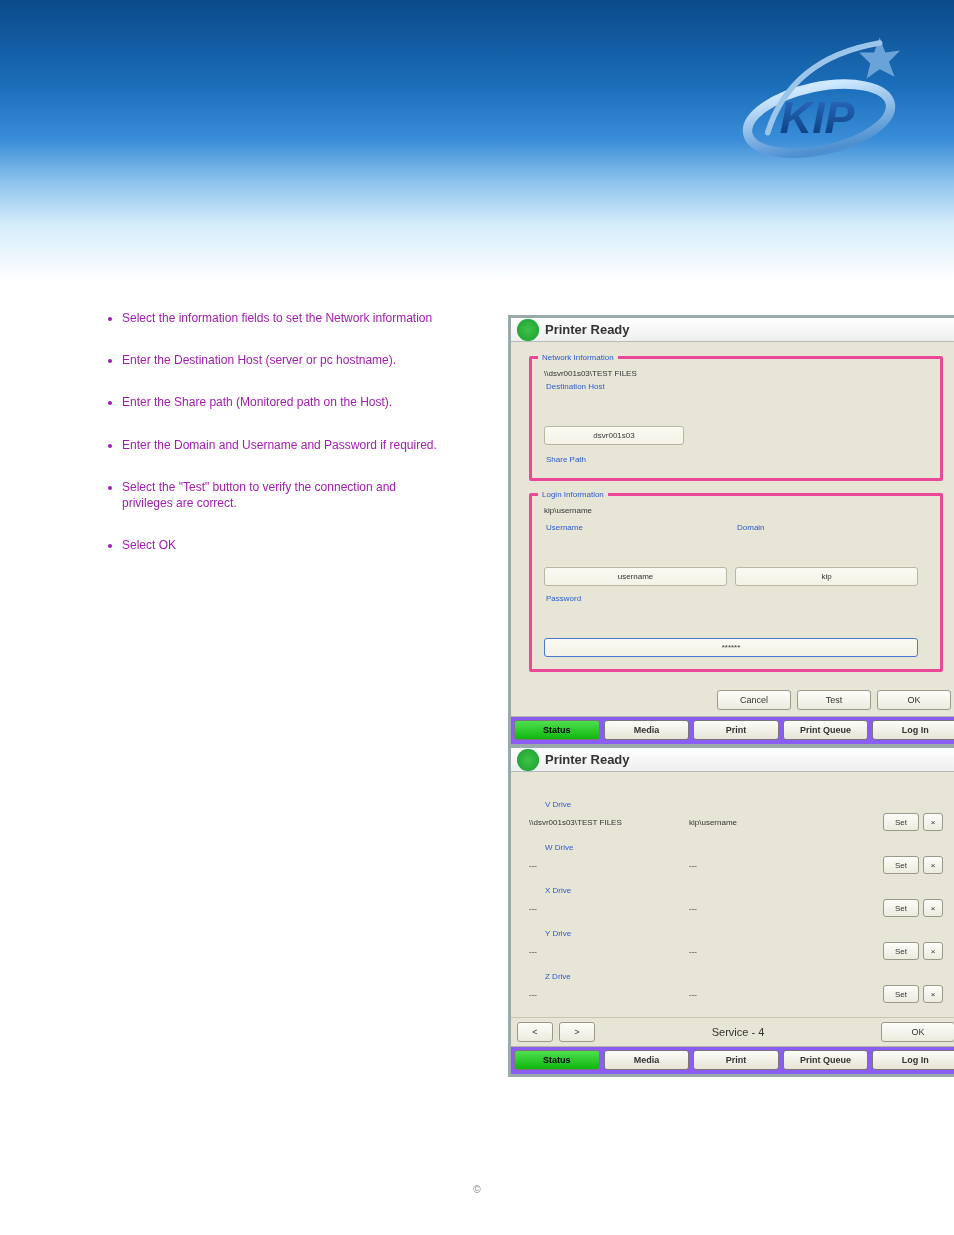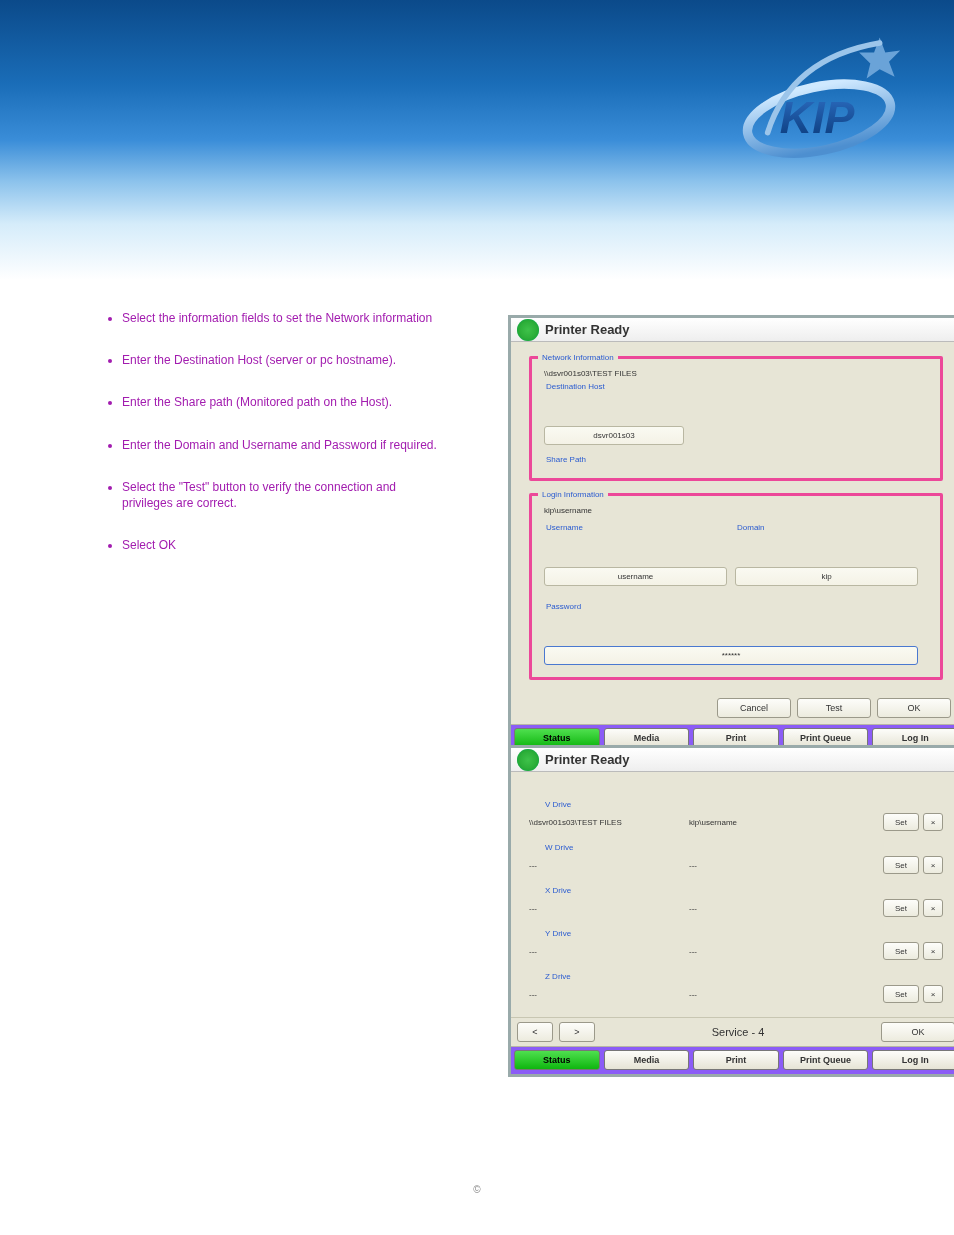--- a/index.html
+++ b/index.html
@@ -212,21 +212,21 @@
       <div class="row2">
         <div class="half">
           <div class="field-label">Username</div>
           <div class="input">username</div>
         </div>
         <div class="half">
           <div class="field-label">Domain</div>
           <div class="input">kip</div>
         </div>
       </div>
-      <div class="field-label" style="margin-top:16px">Password</div>
+      <div class="field-label" style="margin-top:8px">Password</div>
       <div class="input" style="width:100%;border:1px solid #4a78d0">******</div>
     </div>
   </div>
   <div class="btnrow">
     <div class="btn">Cancel</div>
     <div class="btn">Test</div>
     <div class="btn">OK</div>
   </div>
   <div class="navbar">
     <div class="navtab active">Status</div>

